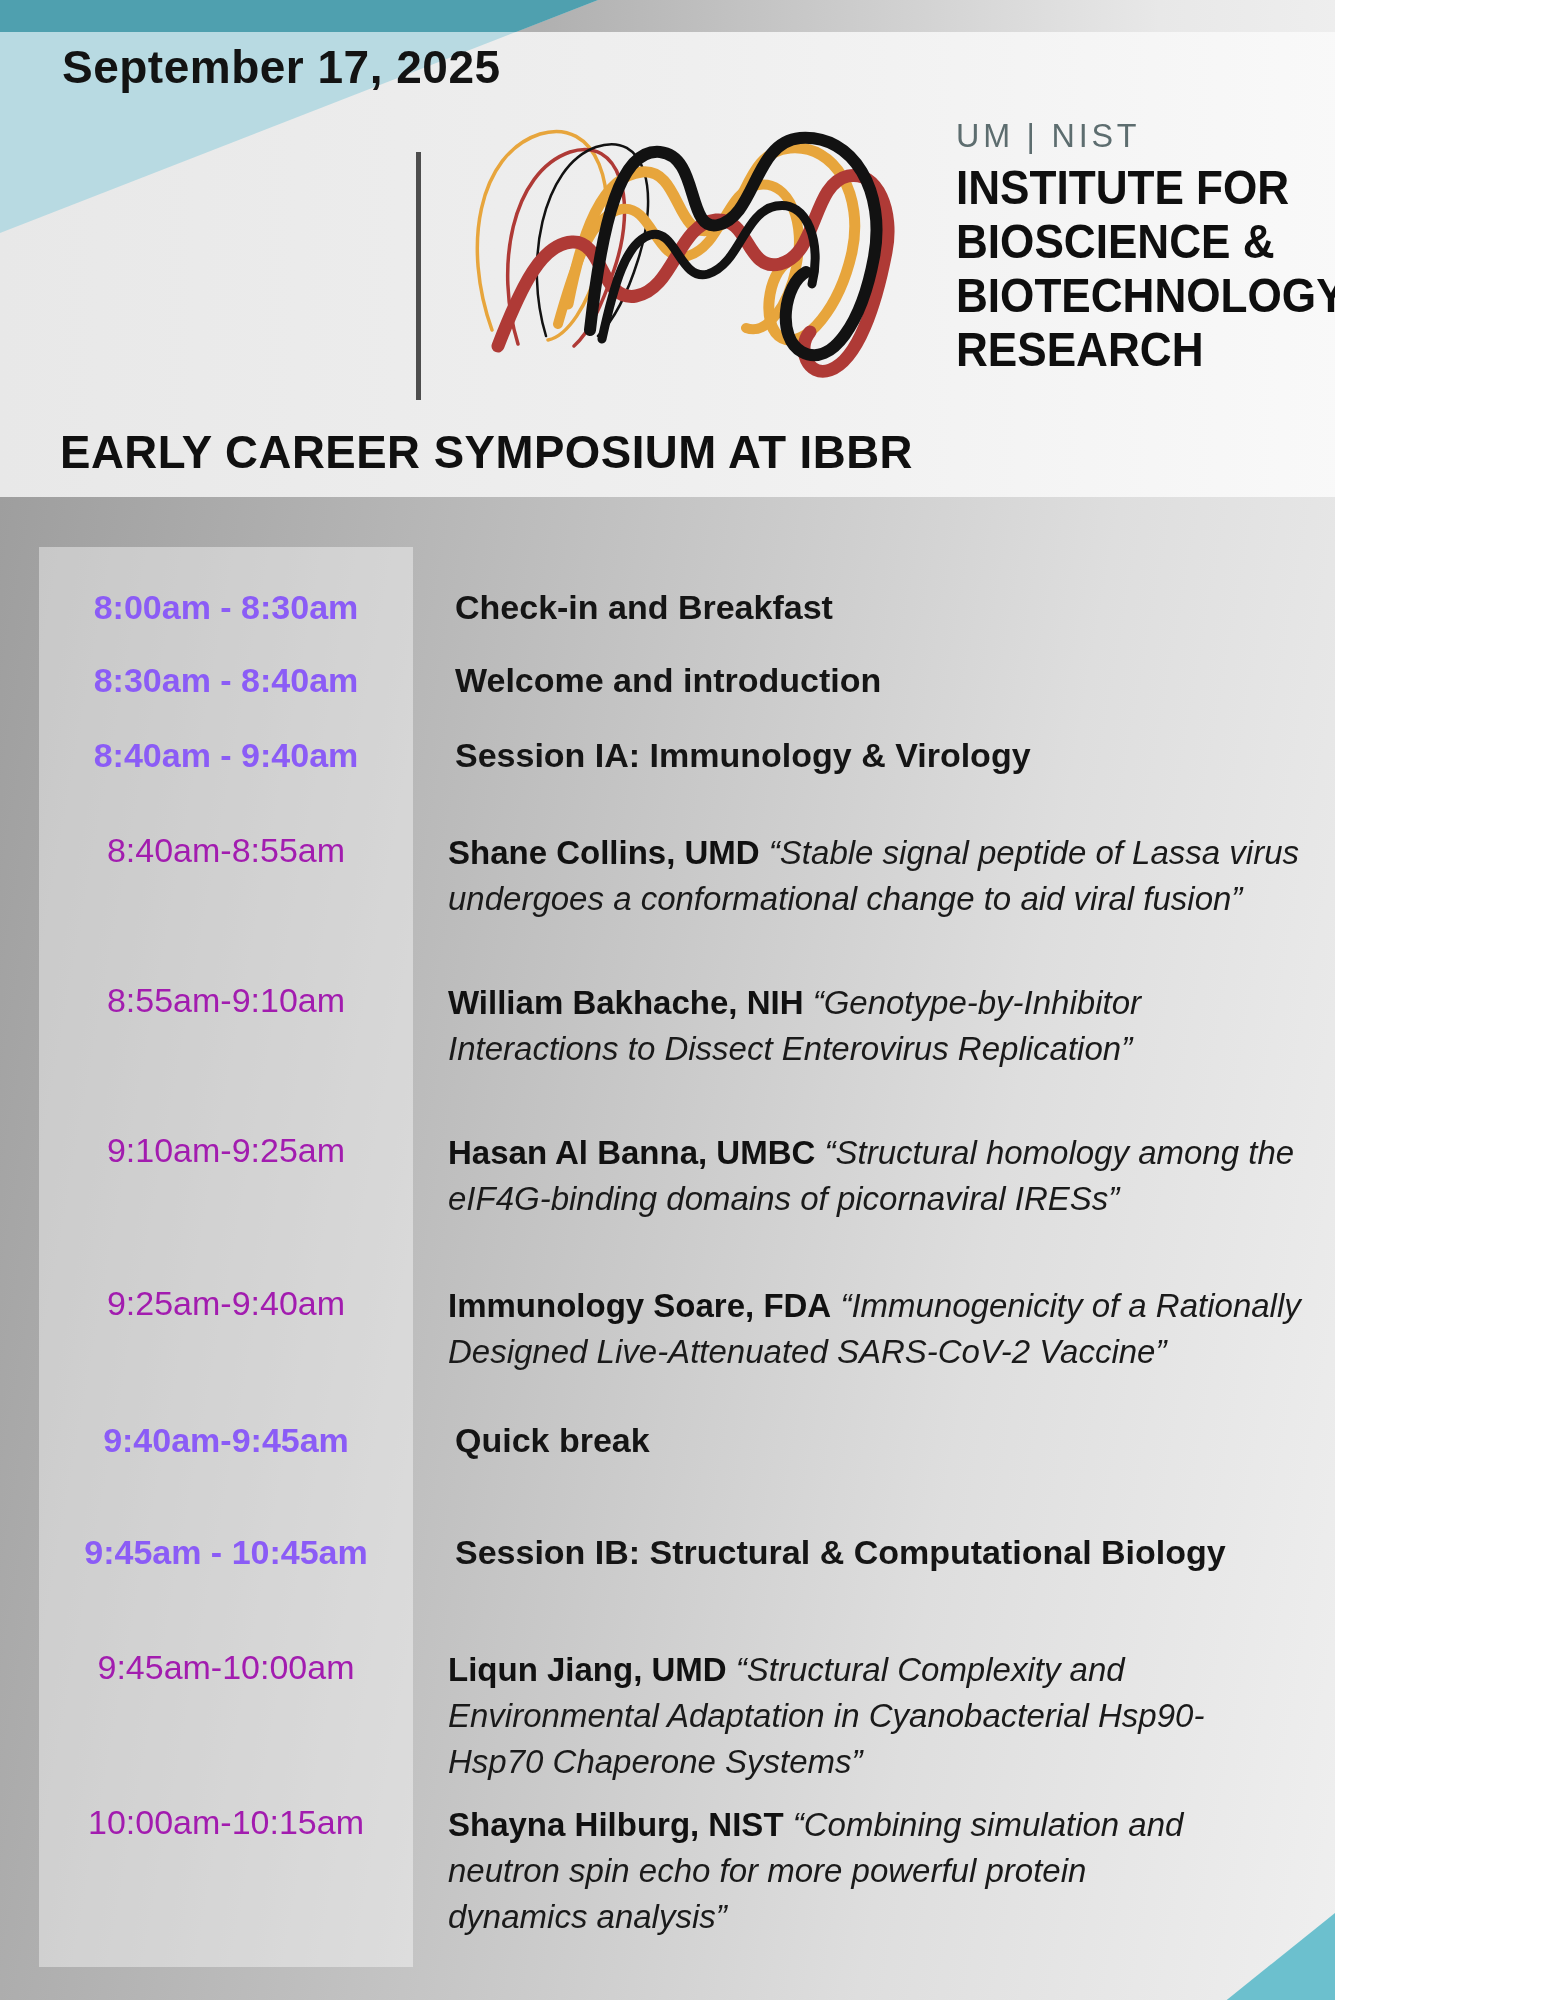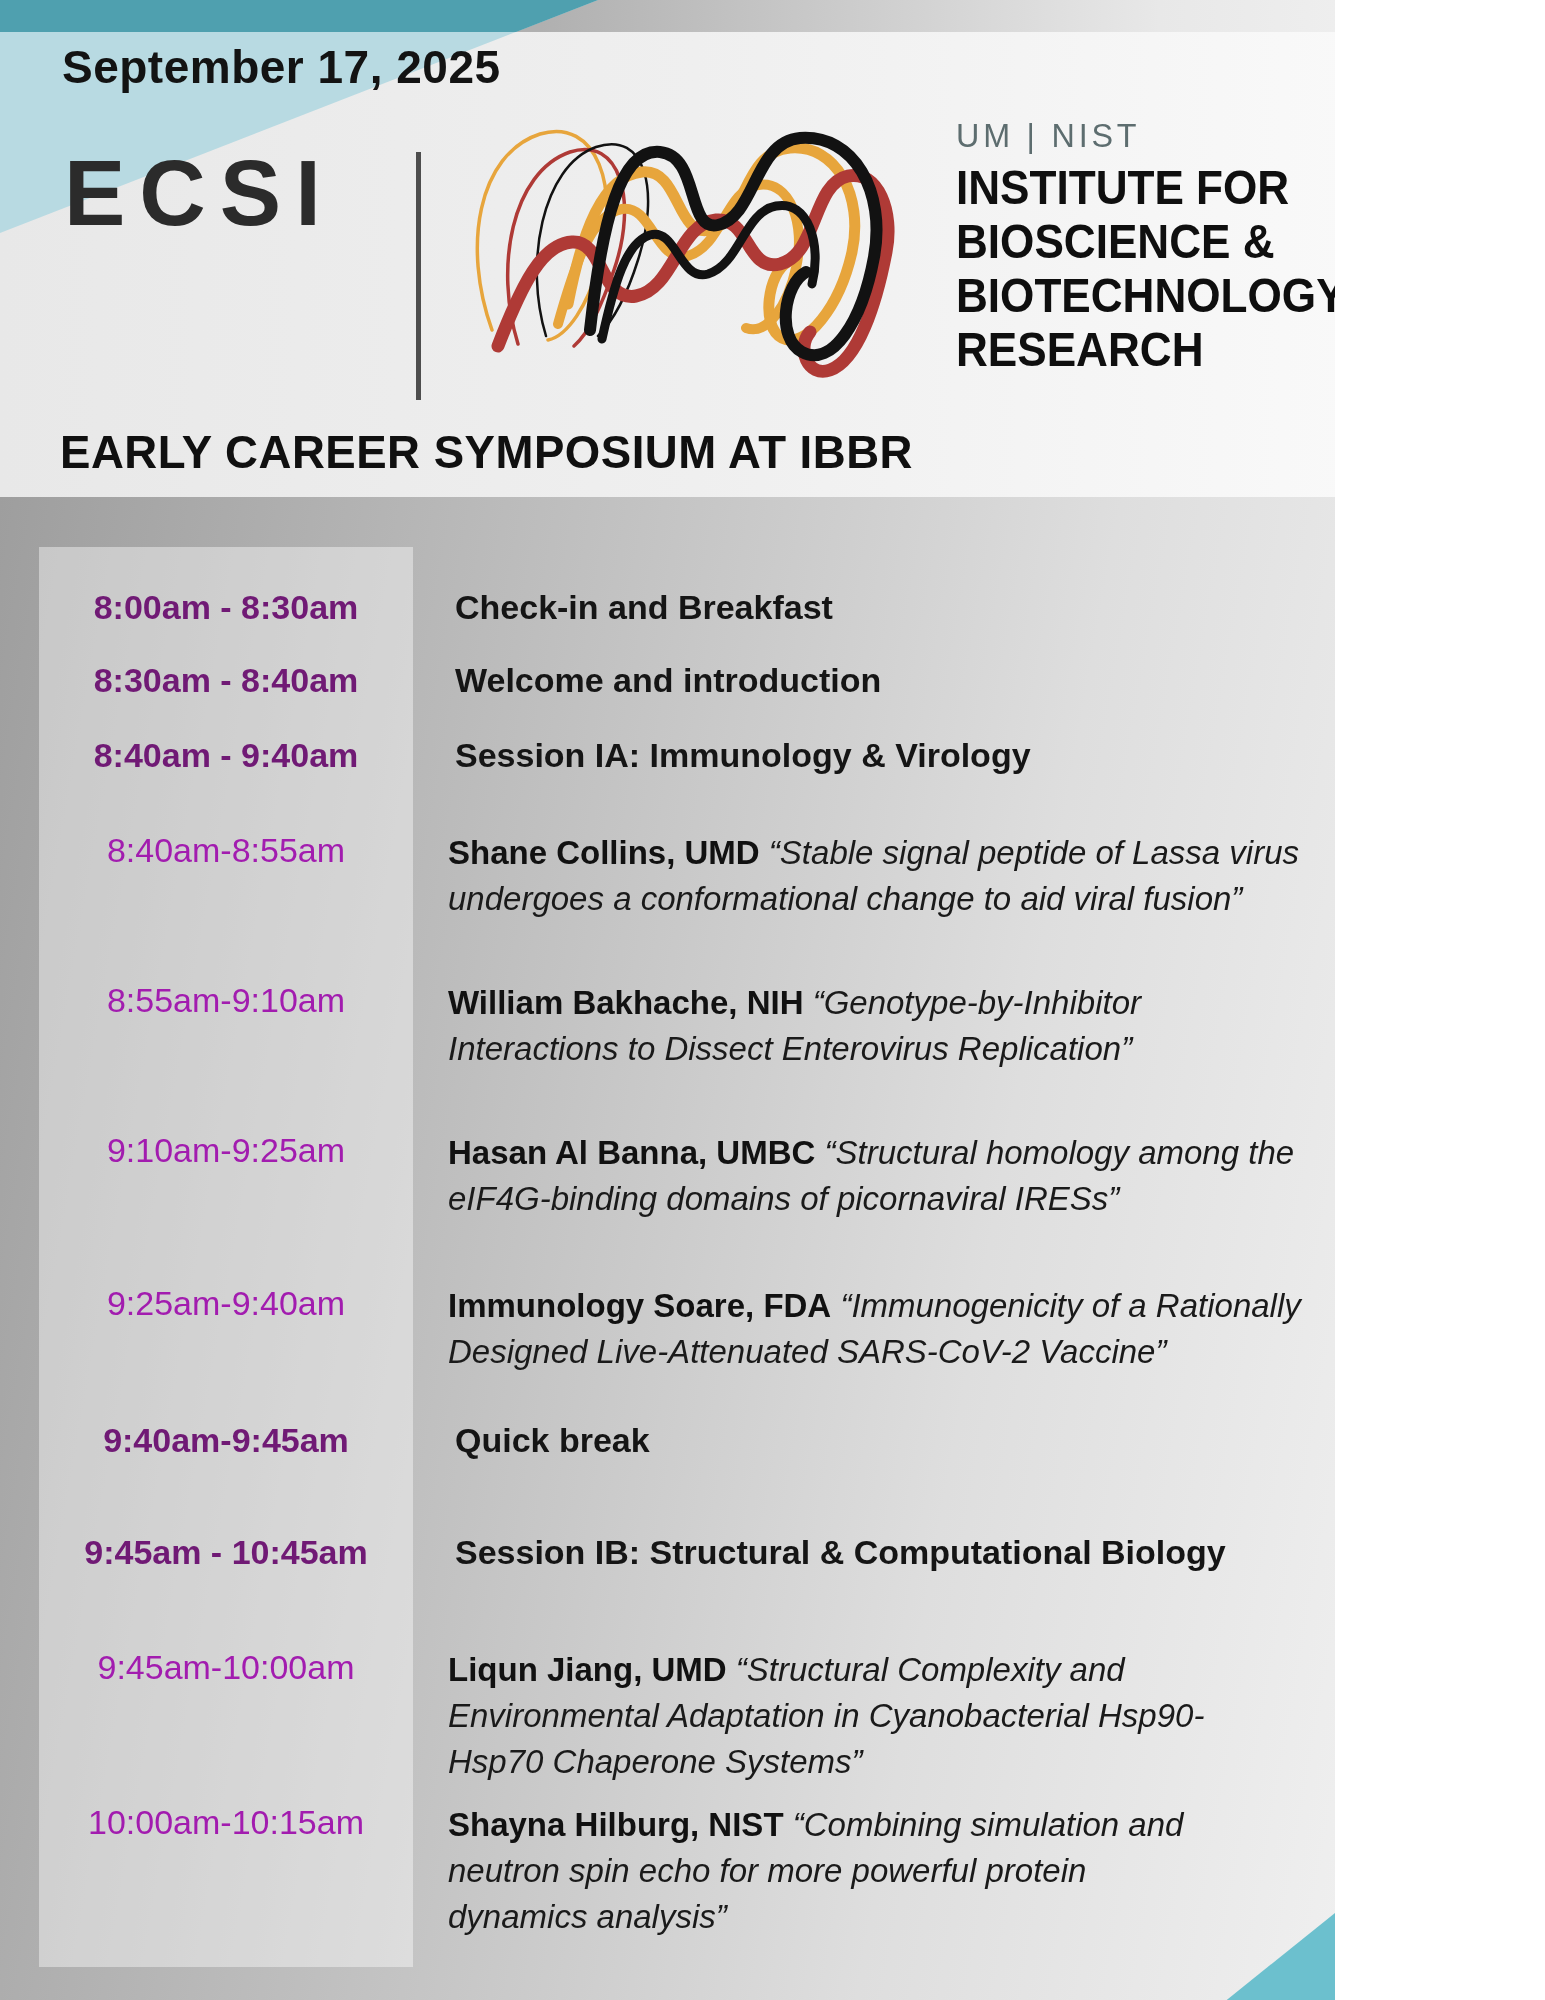--- a/index.html
+++ b/index.html
@@ -33,21 +33,21 @@
   .body-area{position:absolute;left:0;top:497px;width:1545px;height:1503px;
     background:linear-gradient(100deg,#9e9e9e 0%,#bdbdbd 30%,#dedede 62%,#efefef 88%,#f4f4f4 100%);}
   .time-column{position:absolute;left:39px;top:50px;width:374px;height:1420px;
     background:rgba(255,255,255,0.42);}
   .teal-corner{position:absolute;left:0;top:0;width:1545px;height:2000px;
     background:#6cc0ce;clip-path:polygon(100% 87.2%,100% 100%,79.4% 100%);}
 
   
   .row{position:absolute;left:0;width:1545px;}
   .row .time{position:absolute;left:39px;top:0;width:374px;text-align:center;
-    color:#701a75;font-size:34px;line-height:40px;}
+    color:#8b5cf6;font-size:34px;line-height:40px;}
   .row.plain .time{font-weight:bold;}
   .row .event{position:absolute;left:448px;top:0;width:1085px;color:#151515;
     font-size:34px;line-height:40px;}
   .row.plain .event{font-weight:bold;margin-left:7px;}
   .row.talk .time{font-weight:normal;color:#a21caf;}
   .row.talk .event{font-size:33px;line-height:46px;}
   .speaker{font-weight:bold;color:#111;}
   .title{font-style:italic;color:#1a1a1a;white-space:pre-line;}
 </style>
 </head>
@@ -55,21 +55,21 @@
 
 <div class="page">
 
   <div class="header">
     <div class="top-strip"></div>
     <div class="blue-triangle"></div>
     <div class="teal-strip"></div>
 
     <div class="date-text">September 17, 2025</div>
 
-    <div class="ecsi"><span>ECSI</span><br></div>
+    <div class="ecsi"><br></div>
 
     <div class="divider"></div>
 
     <div class="logo-box">
       <svg width="445" height="305" viewBox="0 0 445 305" xmlns="http://www.w3.org/2000/svg">
         <g fill="none" stroke-linecap="round">
           <path d="M42 238 C12 155 28 62 90 42 C146 25 172 95 148 175 C138 212 118 244 98 248" stroke="#E7A53C" stroke-width="3.5"></path>
           <path d="M68 252 C44 175 62 80 120 60 C170 44 188 108 164 178 C152 212 140 240 124 254" stroke="#AF3A36" stroke-width="3.5"></path>
           <path d="M96 244 C74 172 92 74 146 55 C196 38 210 100 188 168 C178 200 164 228 148 244" stroke="#121212" stroke-width="2.5"></path>
           <path d="M118 212 C132 140 152 84 192 80 C230 76 226 146 260 138 C298 128 292 60 340 56 C386 52 414 104 402 160 C390 214 356 258 332 246 C310 235 318 180 338 170" stroke="#E7A53C" stroke-width="11"></path>

